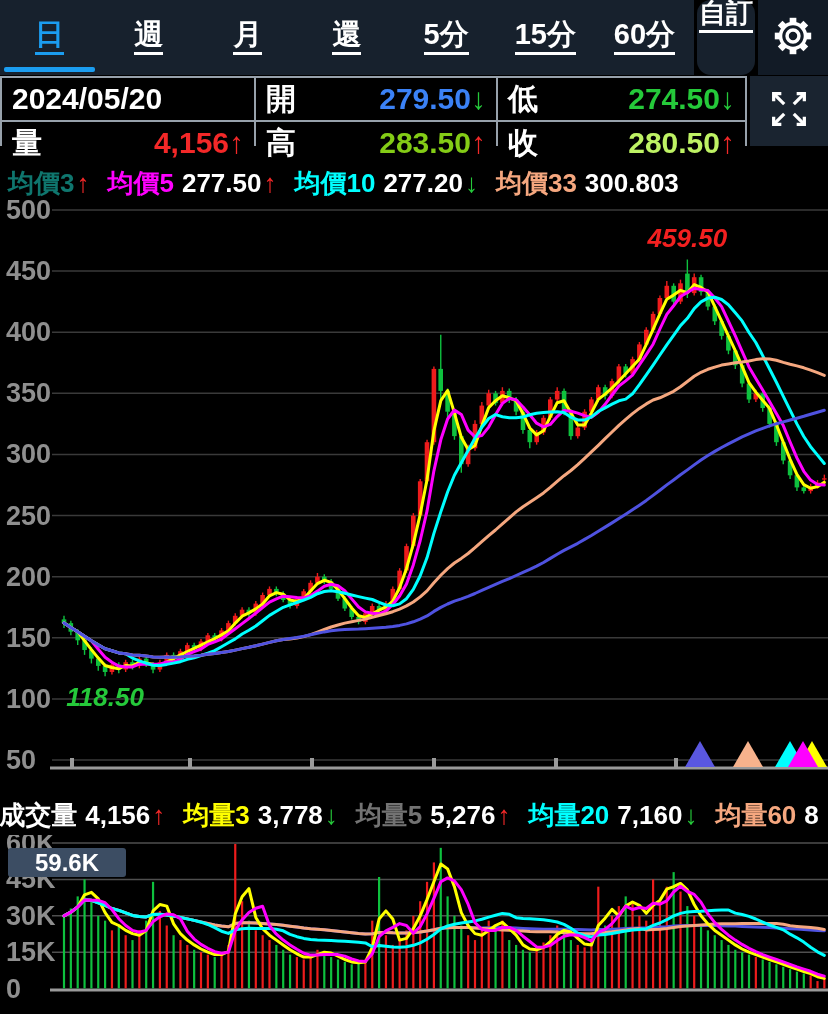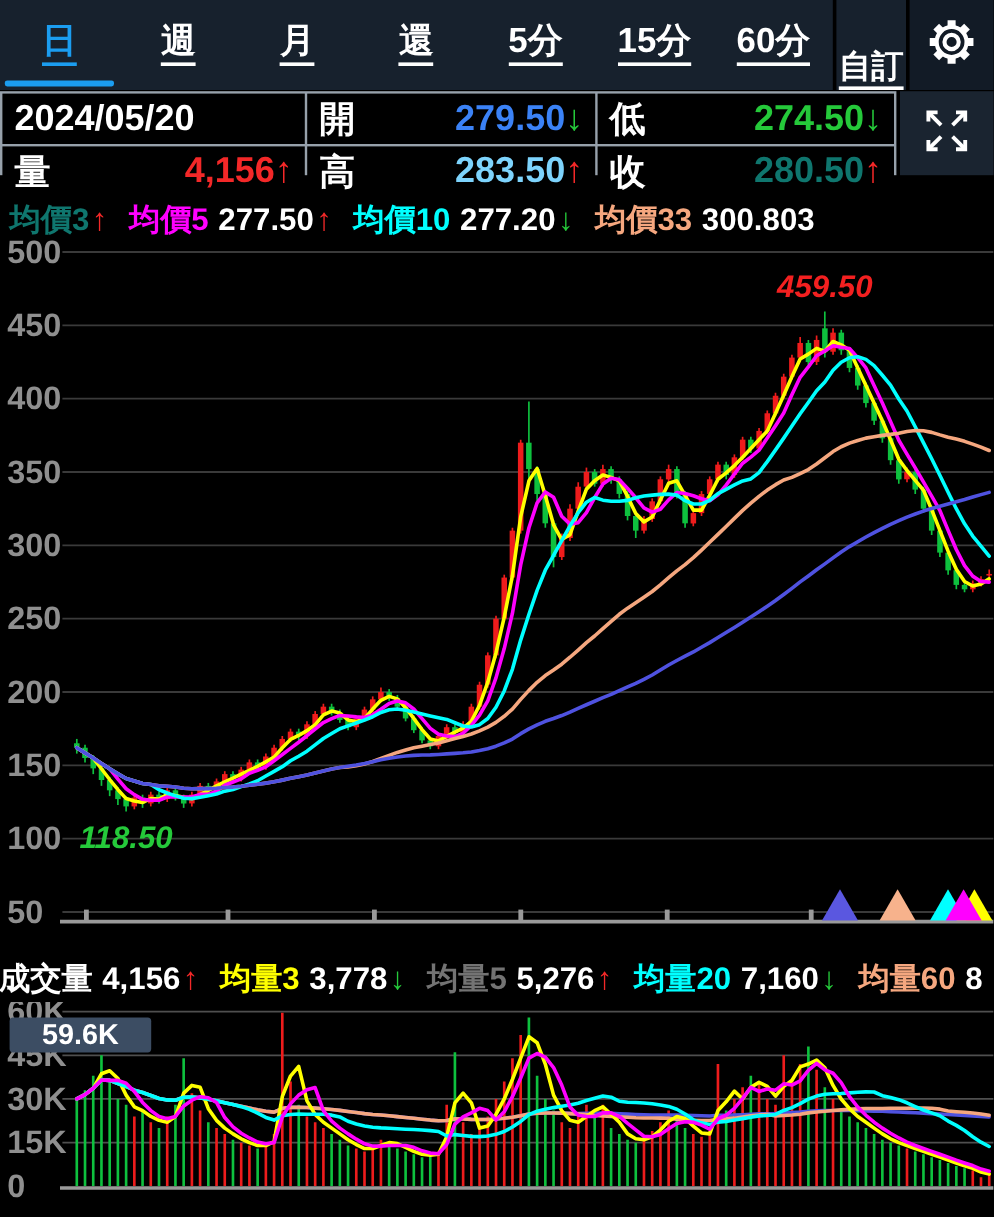--- a/index.html
+++ b/index.html
@@ -8,22 +8,22 @@
 
   
   .tabbar{position:absolute;top:0;left:0;width:828px;height:75px;display:flex;background:#000;}
   .tab-main{flex:1;background:#17212d;display:flex;}
   .tab{flex:1;display:flex;align-items:center;justify-content:center;
        color:#fff;font-size:29px;font-weight:bold;position:relative;cursor:pointer;}
   .tab .lbl{border-bottom:3px solid currentColor;padding-bottom:3px;line-height:1;}
   .tab.active{color:#1b9df0;}
   .tab.active::after{content:"";position:absolute;left:4px;right:4px;bottom:3px;height:5px;
        background:#1b9df0;border-radius:2px;}
-  .tab-custom{width:58px;margin-left:3px;background:#17212d;display:flex;align-items:flex-end;
-       justify-content:center;color:#fff;font-size:27px;font-weight:bold;cursor:pointer;}
+  .tab-custom{width:58px;margin-left:3px;background:#17212d;display:flex;align-items:flex-start;
+       justify-content:center;color:#fff;font-size:27px;font-weight:bold;cursor:pointer;border-radius:14px;}
   .tab-custom .lbl{border-bottom:3px solid currentColor;padding-bottom:3px;line-height:1;}
   .tab-gear{width:70px;margin-left:3px;background:#121b26;display:flex;align-items:center;
        justify-content:center;cursor:pointer;}
 
   
   .infobar{position:absolute;top:76px;left:0;width:828px;height:70px;display:flex;}
   .info-table{flex:1;display:grid;grid-template-columns:252px 240px 1fr;grid-auto-rows:42px;
        background:#97a1ab;gap:2px;padding:2px;}
   .cell{background:#000;display:flex;align-items:center;justify-content:space-between;
        padding:0 10px;font-size:30px;font-weight:bold;color:#fff;white-space:nowrap;}
@@ -116,26 +116,26 @@
       <span class="val" style="color: rgb(37, 201, 58);">274.50</span>
       <span style="color: rgb(37, 201, 58);">↓</span>
     </div>
     <div class="cell">
       <span>量</span>
       <span class="val" style="color: rgb(243, 40, 40);">4,156</span>
       <span style="color: rgb(243, 40, 40);">↑</span>
     </div>
     <div class="cell">
       <span>高</span>
-      <span class="val" style="color: #7dd3fc;">283.50</span>
+      <span class="val" style="color: #84cc16;">283.50</span>
       <span style="color: rgb(243, 40, 40);">↑</span>
     </div>
     <div class="cell">
       <span>收</span>
-      <span class="val" style="color: #0f766e;">280.50</span>
+      <span class="val" style="color: #bef264;">280.50</span>
       <span style="color: rgb(243, 40, 40);">↑</span>
     </div>
   </div>
   <div class="expand-tile">
     <span>
       <svg width="46" height="46" viewBox="0 0 48 48" fill="none" stroke="#ffffff" stroke-width="3.4">
         <line x1="19" y1="19" x2="8" y2="8"></line>
           <polyline points="8,16 8,8 16,8"></polyline>
         <line x1="29" y1="19" x2="40" y2="8"></line>
           <polyline points="32,8 40,8 40,16"></polyline>

